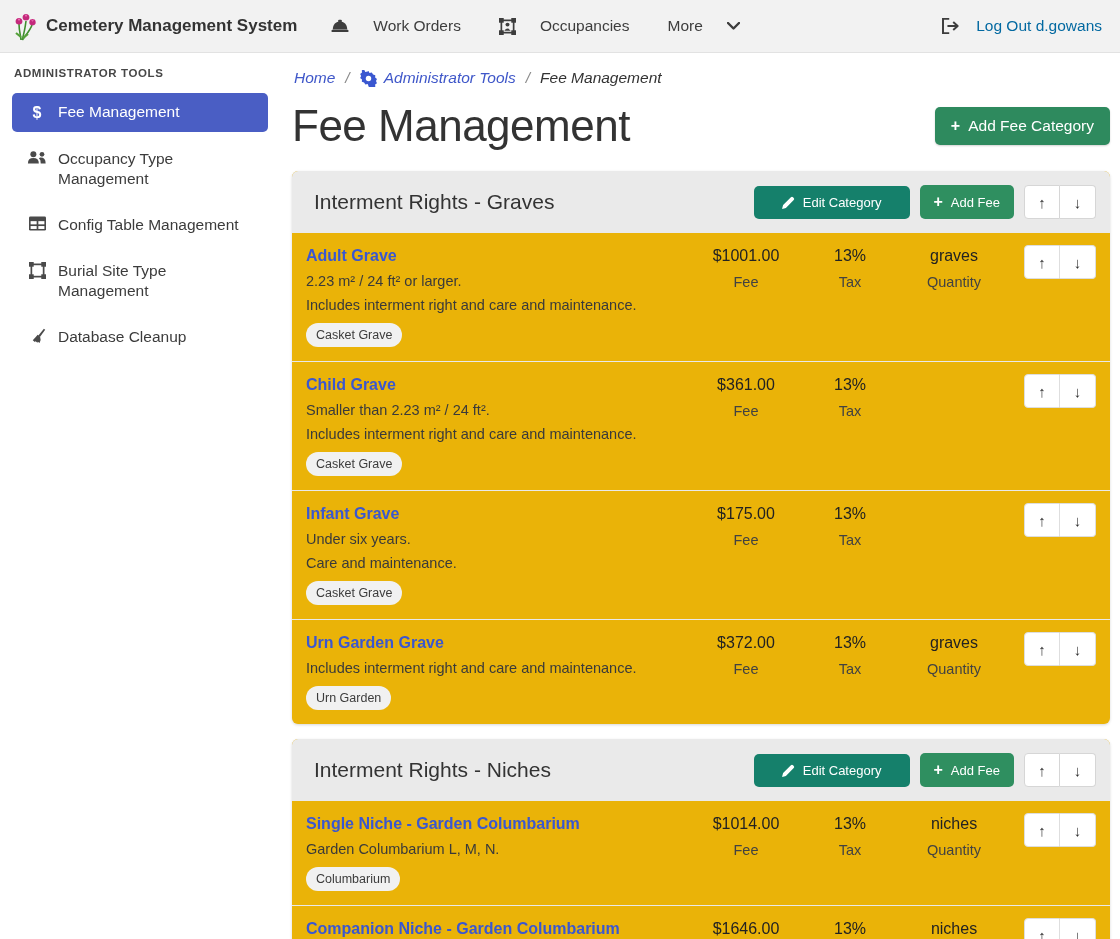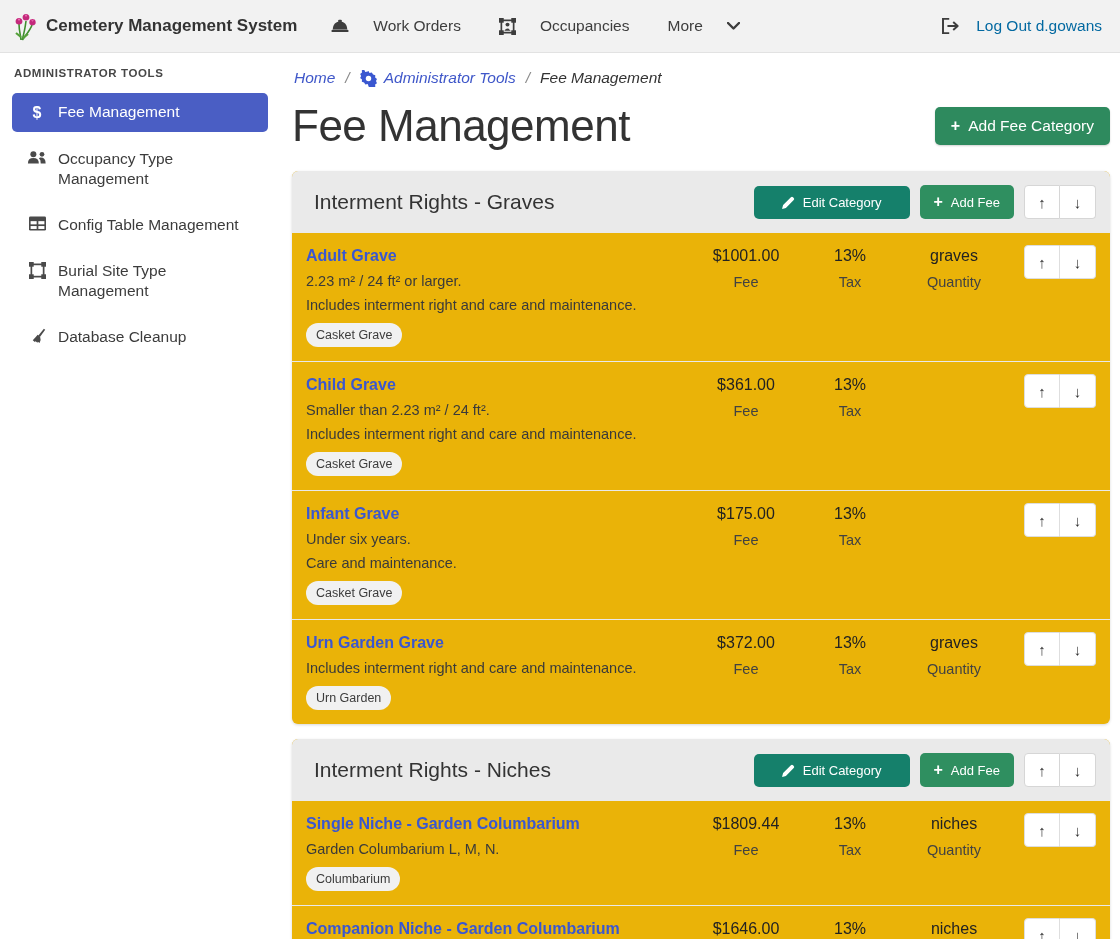--- a/index.html
+++ b/index.html
@@ -382,21 +382,21 @@
     </div>
     <div class="card-body">
             <div class="fee-row">
     <div class="fee-main">
       <a class="fee-name">Single Niche - Garden Columbarium</a>
       <div class="fee-desc">Garden Columbarium L, M, N.</div>
       
       <span class="fee-badge">Columbarium</span>
     </div>
     <div class="fee-col">
-      <div class="val">$1809.44</div>
+      <div class="val">$1014.00</div>
       <div class="lbl">Fee</div>
     </div>
     <div class="fee-col">
       <div class="val">13%</div>
       <div class="lbl">Tax</div>
     </div>
     <div class="fee-col qty">
       <div class="val">niches</div>
       <div class="lbl">Quantity</div>
     </div>

